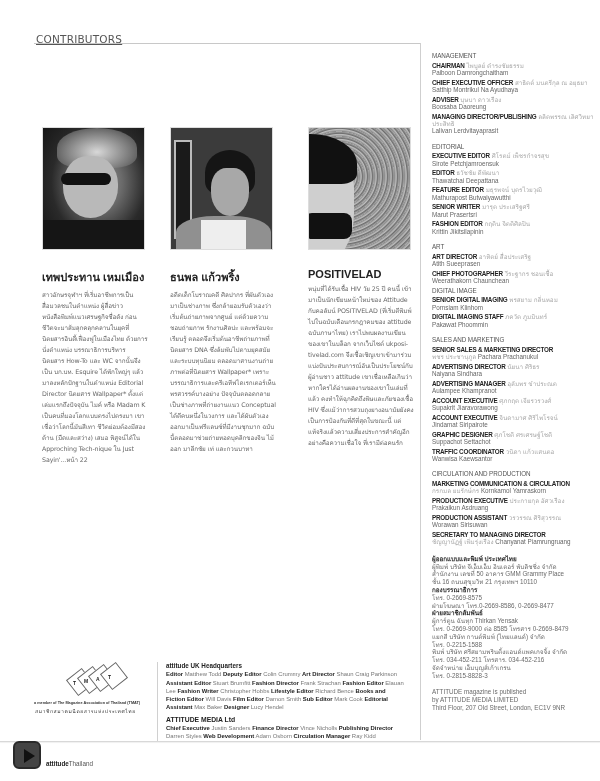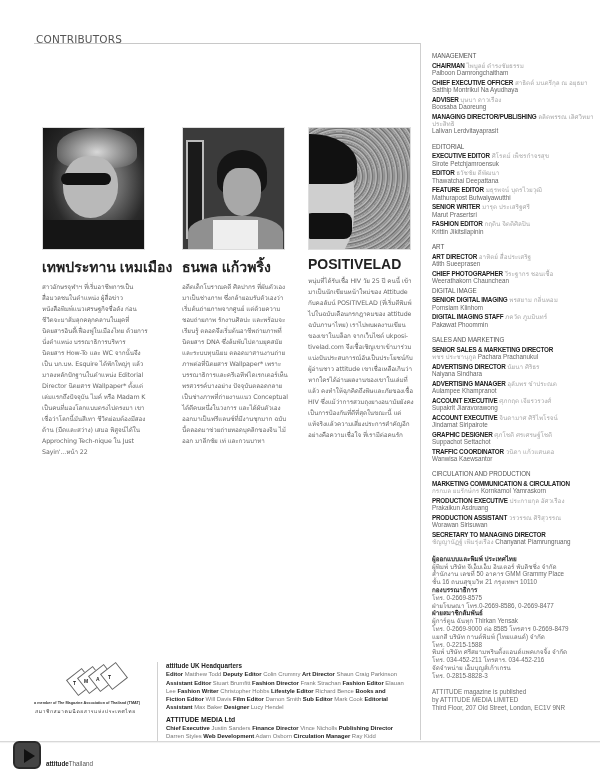--- a/index.html
+++ b/index.html
@@ -2,33 +2,33 @@
 <html><head>
 <meta charset="utf-8">
 <style>
   html, body { margin: 0; padding: 0; }
   body {
     width: 600px; height: 781px; background: #ffffff; position: relative; overflow: hidden;
     font-family: "Liberation Sans", sans-serif; color: #444;
   }
   .page-title {
     position: absolute; left: 36px; top: 33px; font-size: 10.5px; letter-spacing: 0.2px;
-    color: #555; font-family: "DejaVu Sans", sans-serif;
+    color: #555; font-family: "DejaVu Sans", sans-serif; text-decoration: underline;
   }
   .title-rule { position: absolute; left: 34px; top: 43px; width: 386px; height: 1px; background: #c8c8c8; }
   .col-divider { position: absolute; left: 420px; top: 43px; width: 1px; height: 697px; background: #cfcfcf; }
   .bottom-rule { position: absolute; left: 0; top: 741px; width: 600px; height: 1px; background: #d8d8d8; box-shadow: 0 1px 1px #eee; }
 
   .contributor { position: absolute; top: 127px; width: 103px; }
   .contributor .photo {
     width: 103px; height: 123px; position: relative; overflow: hidden;
     border: 1px solid #ddd; box-sizing: border-box;
   }
   .contributor .name {
-    margin-top: 6px; font-size: 14px; font-weight: bold; color: #222; white-space: nowrap;
+    margin-top: 18px; font-size: 11px; font-weight: bold; color: #222; white-space: nowrap;
     font-family: "Liberation Sans", sans-serif;
   }
   .contributor .bio {
     margin-top: 3px; font-size: 6.3px; line-height: 11px; color: #666; width: 106px;
     font-family: "DejaVu Sans", sans-serif; letter-spacing: -0.1px;
   }
   
   .p1 { background: radial-gradient(ellipse at 55% 45%, #9a9a9a 0%, #6a6a6a 30%, #2a2a2a 60%, #111 100%); }
   .p1 .hair { position:absolute; left:14px; top:0; width:80px; height:40px; background: radial-gradient(ellipse at 50% 60%, #d8d8d8, #777 60%, #333 100%); border-radius: 50% 50% 30% 30%; }
   .p1 .face { position:absolute; left:20px; top:28px; width:55px; height:62px; background: #b9b9b9; border-radius: 45% 45% 50% 50%; }
@@ -92,21 +92,21 @@
   <div class="photo p1">
     <div class="hair"></div>
       <div class="face"></div>
       <div class="glasses"></div>
       <div class="body"></div>
   </div>
   <div class="name">เทพประทาน เหมเมือง</div>
   <div class="bio">สาวอักษรจุฬาฯ ที่เริ่มอาชีพการเป็นสื่อมวลชนในตำแหน่ง ผู้สื่อข่าวหนังสือพิมพ์แนวเศรษฐกิจชื่อดัง ก่อนชีวิตจะมาส้มลุกคลุกคลานในยุคที่นิตยสารอินดี้เฟื่องฟูในเมืองไทย ด้วยการนั่งตำแหน่ง บรรณาธิการบริหาร นิตยสาร How-To และ WC จากนั้นจึงเป็น บก.บห. Esquire ได้พักใหญ่ๆ แล้วมาลงหลักปักฐานในตำแหน่ง Editorial Director นิตยสาร Wallpaper* ตั้งแต่เล่มแรกถึงปัจจุบัน ไมค์ หรือ Madam K เป็นคนที่มองโลกแบบตรงไปตรงมา เขาเชื่อว่าโลกนี้มันสีเทา ชีวิตย่อมต้องมีสองด้าน (มืดและสว่าง) เสมอ พิสูจน์ได้ใน Approching Tech-nique ใน Just Sayin'...หน้า 22</div>
 </div>
 
-<div class="contributor" style="left:182px">
+<div class="contributor" style="left:170px">
   <div class="photo p2">
     <div class="door"></div>
       <div class="shoulders"></div>
       <div class="shirt"></div>
       <div class="hair"></div>
       <div class="face"></div>
   </div>
   <div class="name">ธนพล แก้วพริ้ง</div>
   <div class="bio">อดีตเด็กโบราณคดี ศิลปากร ที่ผันตัวเองมาเป็นช่างภาพ ซึ่งกล้ายอมรับตัวเองว่าเริ่มต้นถ่ายภาพจากศูนย์ แต่ด้วยความชอบถ่ายภาพ รักงานศิลปะ และพร้อมจะเรียนรู้ ตลอดจึงเริ่มต้นอาชีพถ่ายภาพที่นิตยสาร DNA ซึ่งล้มพับไปตามยุคสมัยและระบบทุนนิยม ตลอดมาสานงานถ่ายภาพต่อที่นิตยสาร Wallpaper* เพราะบรรณาธิการและครีเอทีฟไดเรกเตอร์เห็นพรสวรรค์บางอย่าง ปัจจุบันตลอดกลายเป็นช่างภาพที่ถ่ายงานแนว Conceptual ได้ดีคนหนึ่งในวงการ และได้ผันตัวเองออกมาเป็นฟรีแลนซ์ที่มีงานชุกมาก ฉบับนี้ตลอดมาช่วยถ่ายทอดบุคลิกของจิน ไม้ออก มาลีกชัย เท่ และกวนบาทา</div>
 </div>

